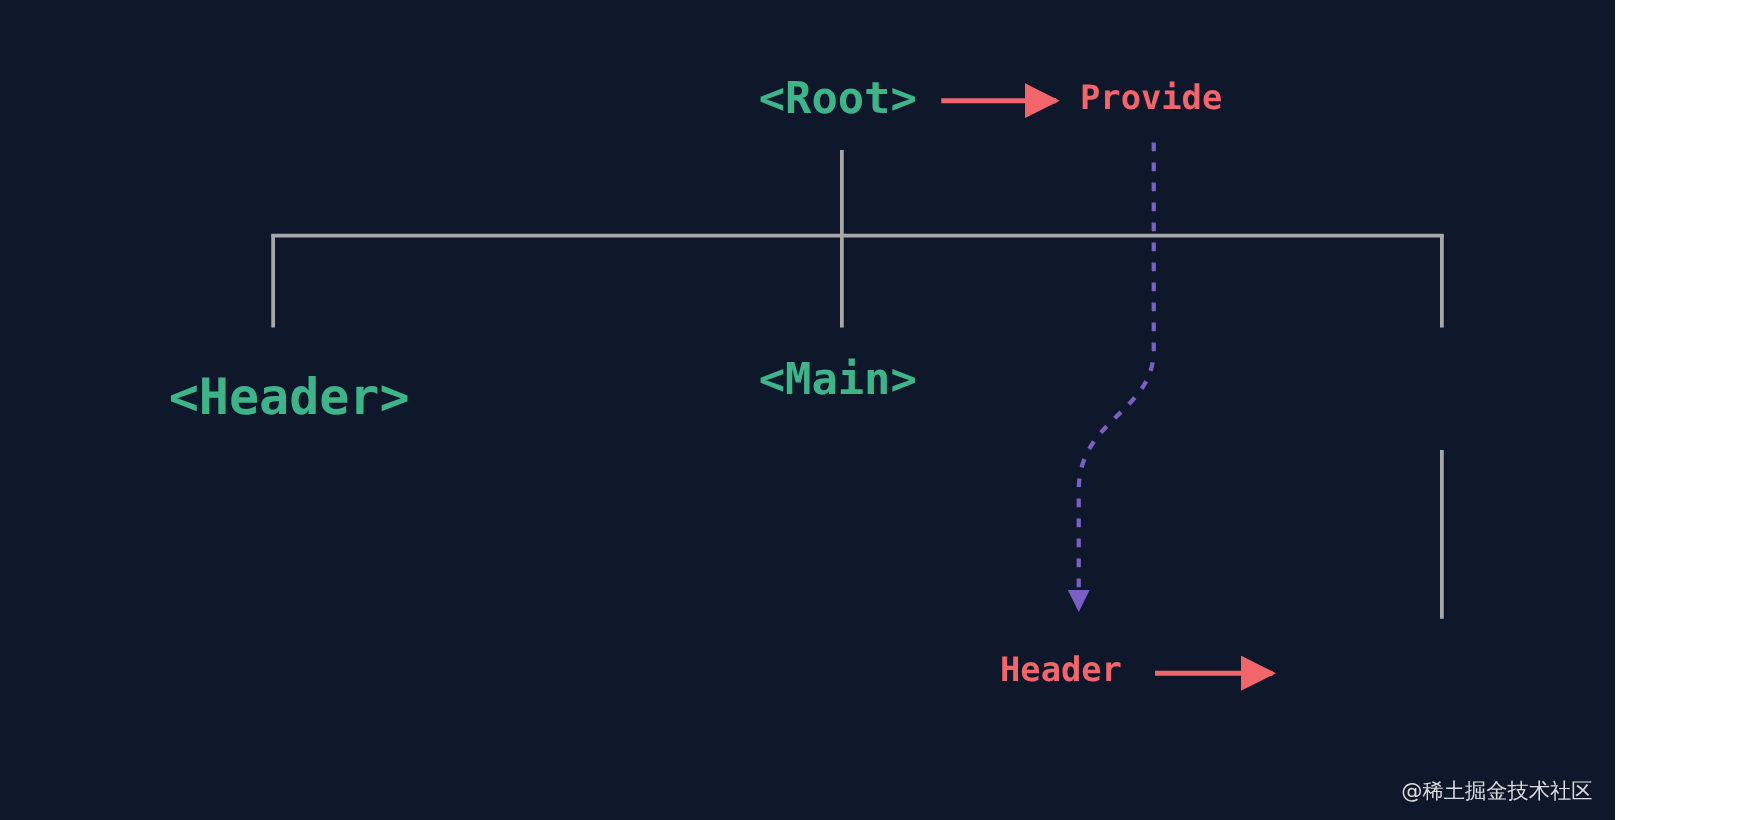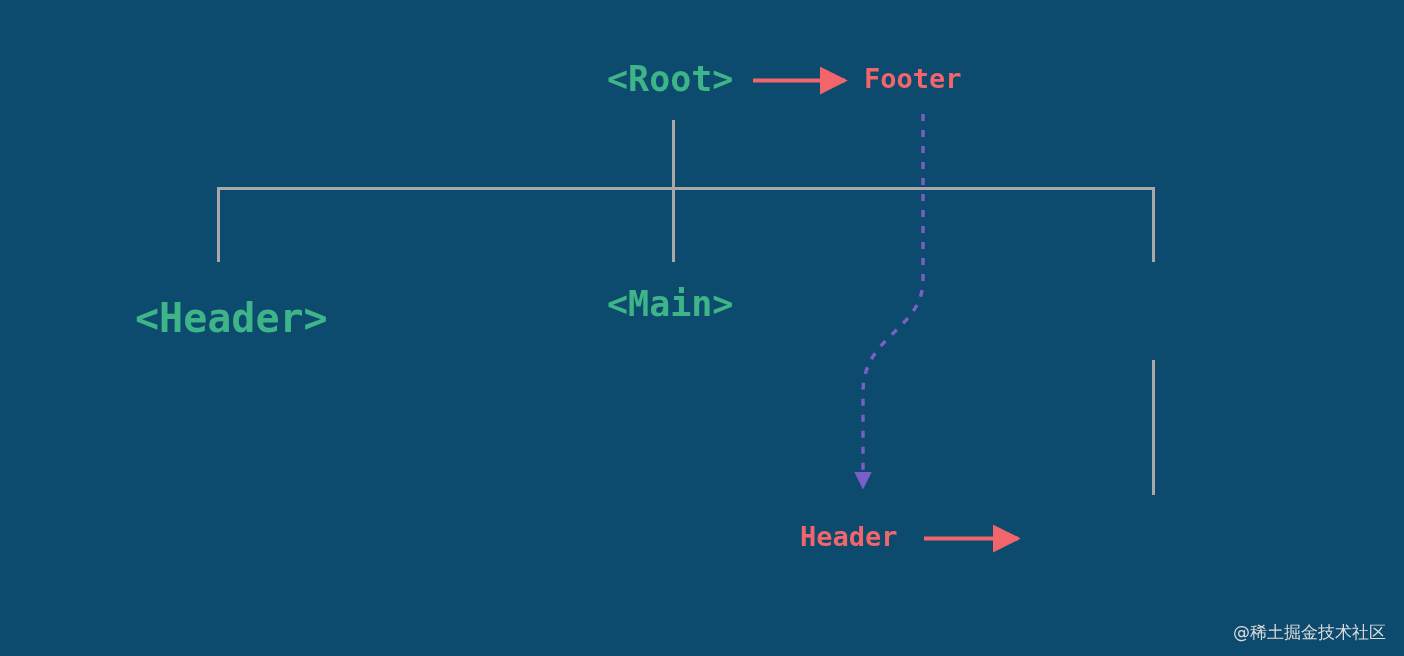--- a/index.html
+++ b/index.html
@@ -5,23 +5,23 @@
   html, body {
     margin: 0;
     padding: 0;
     background: #ffffff;
   }
   body {
     font-family: "DejaVu Sans Mono", "Liberation Mono", monospace;
   }
   #canvas {
     position: relative;
-    width: 1404px;
+    width: 1292px;
     height: 656px;
-    background: #0c4a6e;
+    background: #0f172a;
     overflow: hidden;
   }
   #wires {
     position: absolute;
     left: 0;
     top: 0;
     width: 1404px;
     height: 656px;
   }
   .node-label {
@@ -89,18 +89,18 @@
 
     <line x1="924" y1="538.5" x2="1018" y2="538.5" stroke="#f2666b" stroke-width="4" marker-end="url(#arrow-red)"></line>
 
     <path d="M 923 114 L 923 280 C 923 330 863 335 863 392 L 863 486" fill="none" stroke="#7a5fc6" stroke-width="3.4" stroke-dasharray="7 9" stroke-linecap="butt" marker-end="url(#arrow-purple)"></path>
   </svg>
 
   <div class="node-label n-root">&lt;Root&gt;</div>
   <div class="node-label n-header">&lt;Header&gt;</div>
   <div class="node-label n-main">&lt;Main&gt;</div>
 
-  <div class="edge-label l-provide">Footer</div>
+  <div class="edge-label l-provide">Provide</div>
   <div class="edge-label l-inject">Header</div>
 
   <div class="watermark">@稀土掘金技术社区</div>
 
 </div>
 
 </body></html>

